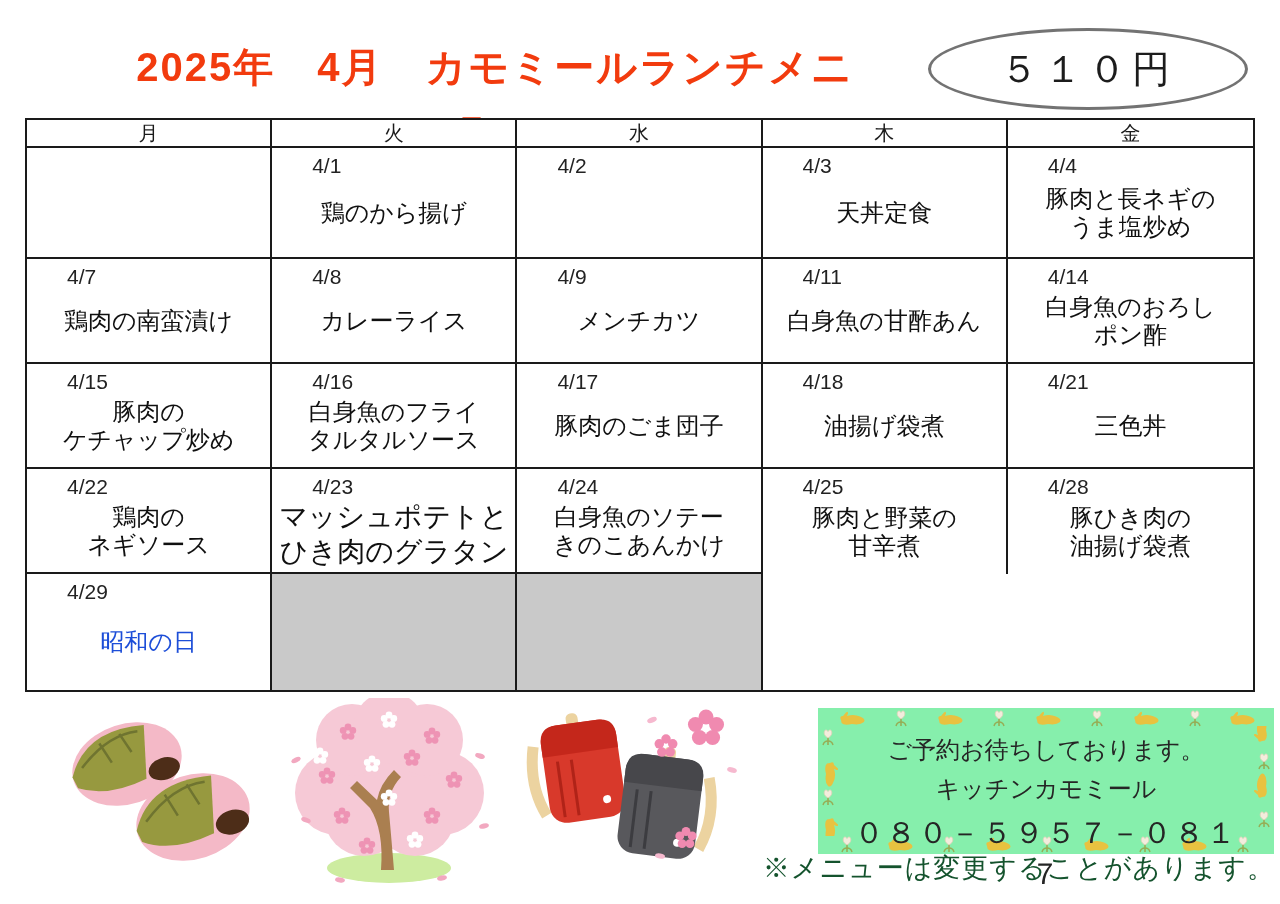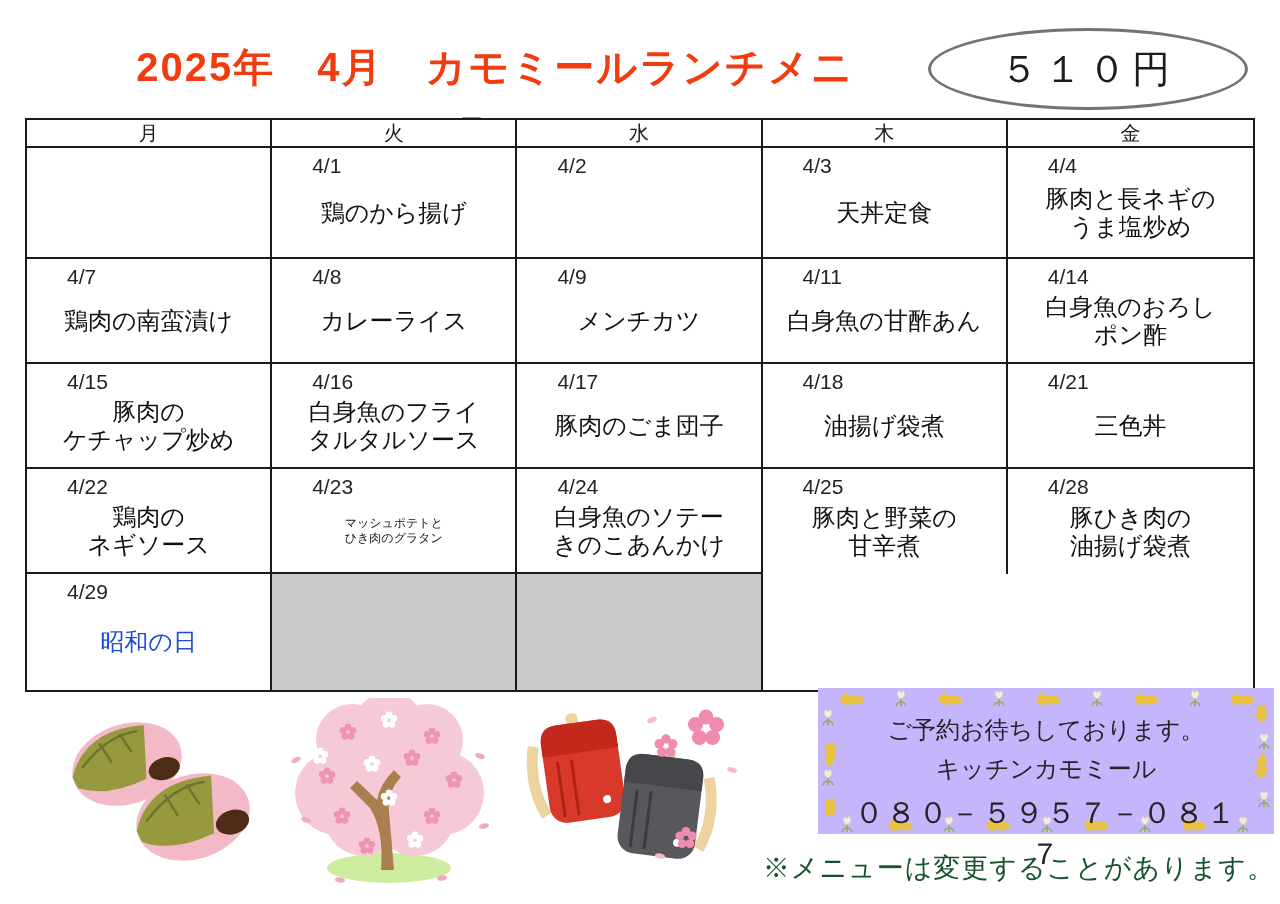--- a/index.html
+++ b/index.html
@@ -22,31 +22,31 @@
   .cell { border-right:2px solid #1a1a1a; border-bottom:2px solid #1a1a1a;
           display:flex; flex-direction:column; overflow:hidden; }
   .cell:nth-child(5n) { border-right:none; }
   .cell:nth-last-child(-n+5) { border-bottom:none; }
   .cell.wd { flex-direction:row; align-items:center; justify-content:center;
              font-size:20px; color:#1a1a1a; }
   .cell .date { padding:6px 0 0 40px; font-size:21px; color:#222; }
   .cell .menu { flex:1; display:flex; align-items:center; justify-content:center;
                 text-align:center; font-size:24px; color:#101010;
                 white-space:pre-line; line-height:1.15; padding-bottom:10px; }
-  .cell .menu.small { font-size:12px; line-height:1.25; }
+  .cell .menu.small { font-size:28px; line-height:1.25;text-align:right; }
   .cell .menu.holiday { color:#1d4ed8; }
   .cell.gray { background:#c9c9c9; }
 
   .illus { position:absolute; }
   #illus-mochi { left:55px; top:712px; }
   #illus-tree { left:282px; top:698px; }
   #illus-packs { left:510px; top:706px; }
 
-  .contact { position:absolute; left:818px; top:688px; width:456px; height:146px;
-             background:#c4b5fd; }
+  .contact { position:absolute; left:818px; top:708px; width:456px; height:146px;
+             background:#86efac; }
   .contact .edge { position:absolute; }
   .contact .edge.top { left:14px; right:14px; top:0; height:20px; }
   .contact .edge.bottom { left:14px; right:14px; bottom:0; height:20px; }
   .contact .edge.left { left:0; top:18px; bottom:18px; width:20px; }
   .contact .edge.right { right:0; top:18px; bottom:18px; width:20px; }
   .contact .ctext { position:absolute; left:30px; right:30px; top:26px; text-align:center; color:#252525; }
   .contact .c1 { font-size:24px; margin-bottom:7px; }
   .contact .c2 { font-size:24px; margin-bottom:8px; }
   .contact .c3 { font-size:30px; letter-spacing:2px; }
 

